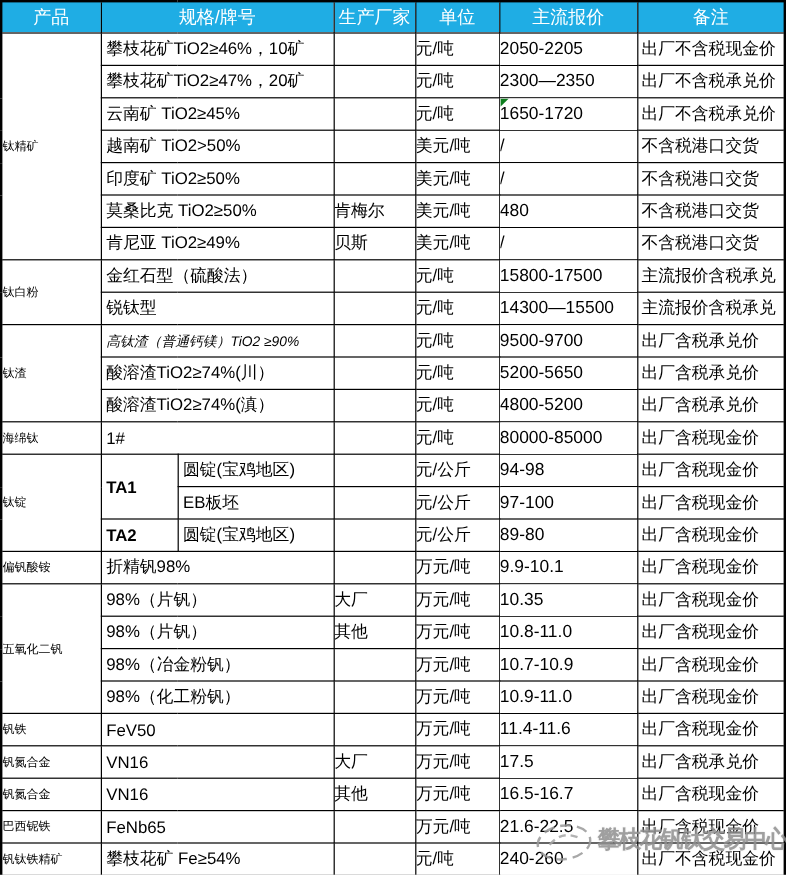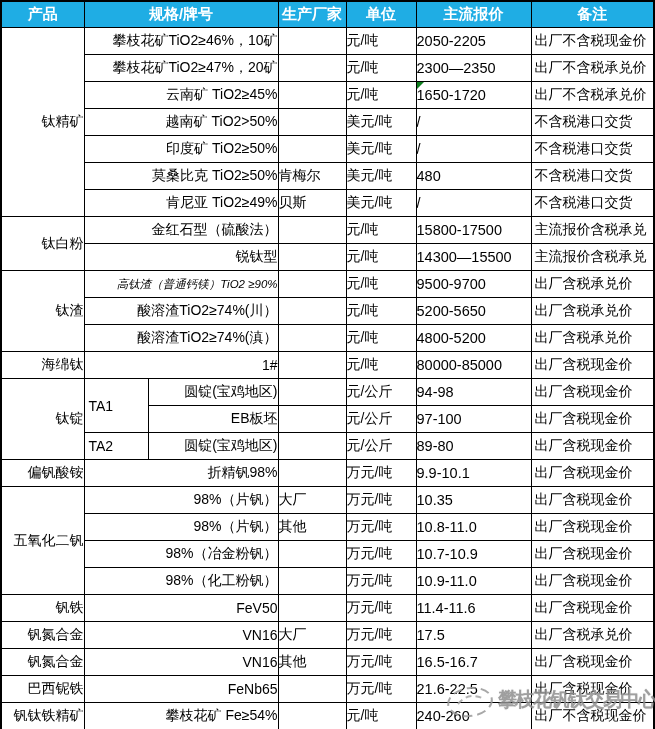--- a/index.html
+++ b/index.html
@@ -11,27 +11,27 @@
   .stage{position:relative;width:655px;height:729px;}
   table{
     border-collapse:collapse;table-layout:fixed;width:653px;
     border:2px solid #000;margin:0;
   }
   th,td{
     border:1px solid #000;overflow:hidden;white-space:nowrap;
     padding:0;vertical-align:middle;color:#000;
   }
   thead th{
-    background:#1FADE4;color:#fff;font-weight:bold;font-size:15px;
+    background:#1FADE4;color:#fff;font-weight:normal;font-size:15px;
     height:25px;text-align:center;margin-top:45px;
   }
   tbody td{height:26px;font-size:14px;background:#fff;}
-  td.product{text-align:right;font-size:14px;}
-  td.speca{text-align:left;padding-left:4px;}
-  td.spec,td.specb{text-align:right;padding-left:4px;}
+  td.product{text-align:left;font-size:10px;}
+  td.speca{text-align:left;padding-left:4px;font-weight:bold;}
+  td.spec,td.specb{text-align:left;padding-left:4px;}
   td.fit{font-size:11.5px;font-style:italic;}
   td.mfr,td.unit{text-align:left;}
   td.price{text-align:left;position:relative;font-size:14.5px;}
   td.note{text-align:left;padding-left:3px;}
   td.marker::before{
     content:"";position:absolute;left:0;top:0;width:0;height:0;
     border-top:7px solid #0E7E1E;border-right:7px solid transparent;
   }
   .watermark{
     position:absolute;left:444px;top:680px;display:flex;align-items:center;

